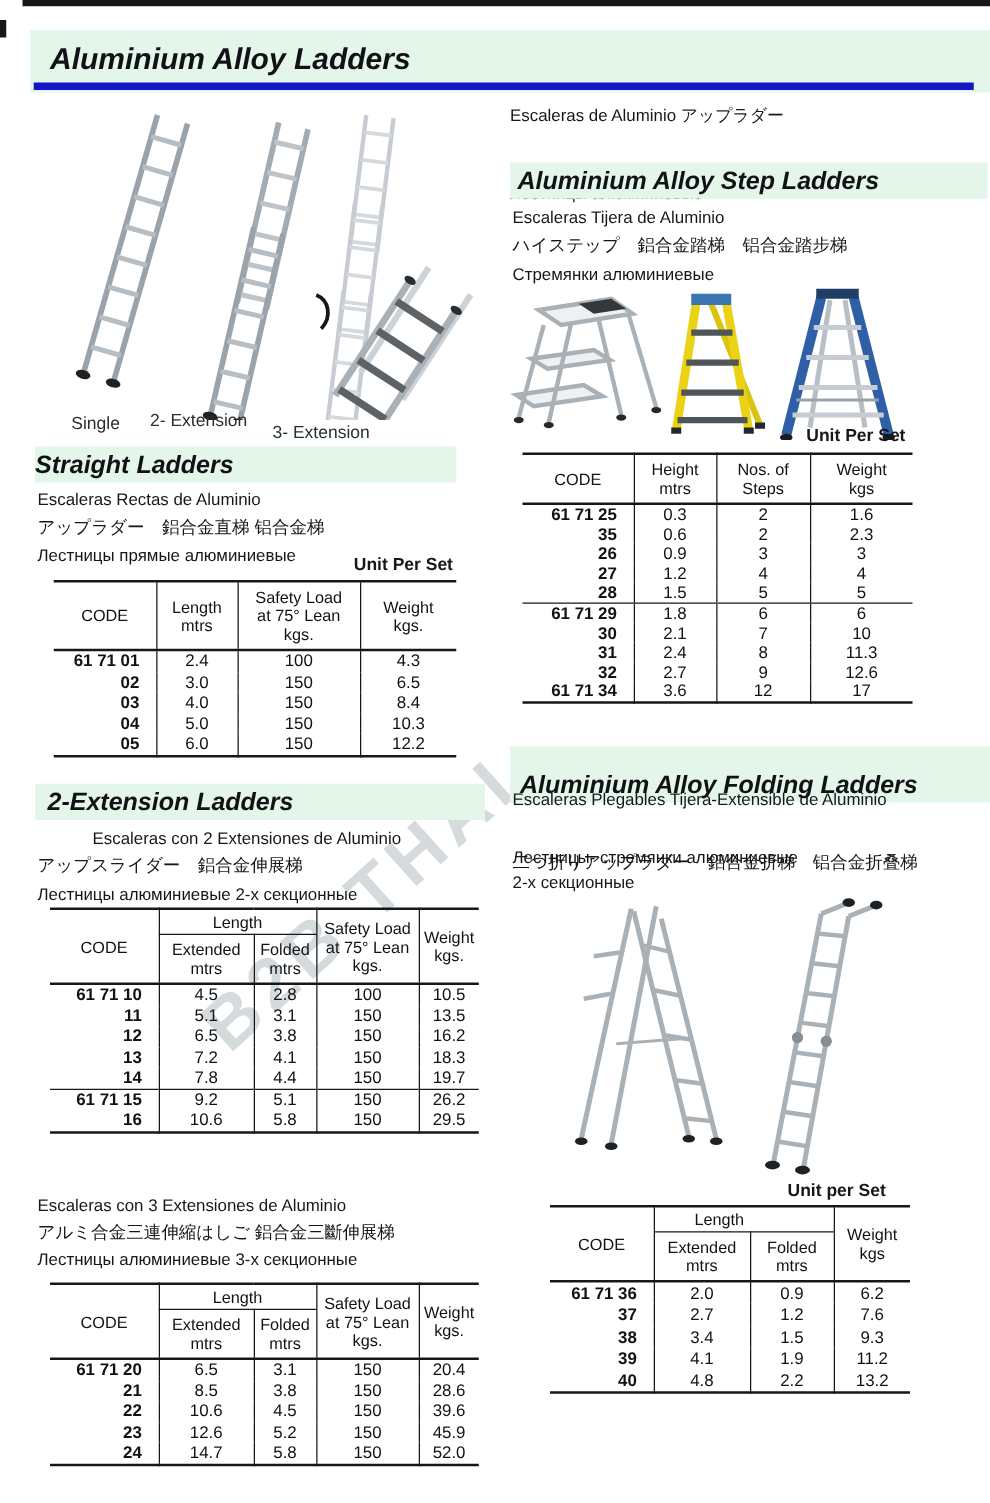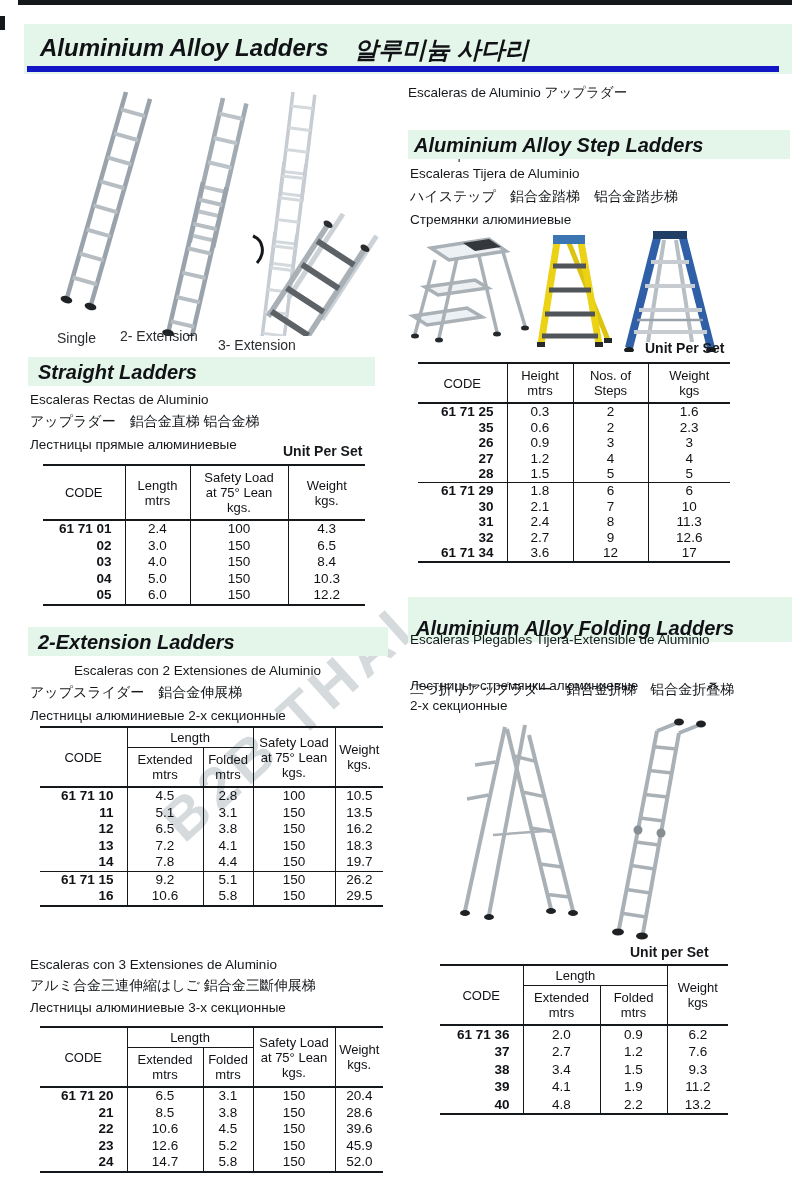--- a/index.html
+++ b/index.html
@@ -37,21 +37,20 @@
 </head>
 <body>
 
 <div id="page">
 
   <div class="abs topbar" style="left:18px;top:0;width:774px;height:5px;"></div>
   <div class="abs topbar" style="left:0;top:16px;width:5px;height:14px;"></div>
 
   <div class="abs band" style="left:24px;top:24px;width:768px;height:50px;">
     <span class="abs" style="left:16px;top:10px;font-size:24px;">Aluminium Alloy Ladders</span>
-    <span class="abs" style="left:330px;top:10px;font-size:24px;">알루미늄 사다리</span>
   </div>
   <div class="abs" style="left:27px;top:66px;width:752px;height:6px;background:#1316c6;"></div>
 
   <div class="abs watermark" style="left:130px;top:690px;">B2B THAI</div>
 
   <svg class="abs" style="left:25px;top:86px;" width="370" height="250" viewBox="0 0 370 250">
 
     <g transform="translate(101,6) rotate(16)" stroke="#9aa3ab" stroke-width="4.5" fill="none">
       <line x1="0" y1="0" x2="0" y2="213"></line>
         <line x1="25" y1="0" x2="25" y2="213"></line>
@@ -153,21 +152,21 @@
         </g>
         <ellipse cx="0" cy="-2" rx="5" ry="3" fill="#2a2d30" stroke="none"></ellipse>
         <ellipse cx="44" cy="-2" rx="5" ry="3" fill="#2a2d30" stroke="none"></ellipse>
       </g>
     </g>
   </svg>
   <div class="abs figlabel" style="left:57px;top:330px;">Single</div>
   <div class="abs figlabel" style="left:120px;top:328px;">2- Extension</div>
   <div class="abs figlabel" style="left:218px;top:337px;">3- Extension</div>
 
-  <div class="abs band" style="left:28px;top:357px;width:337px;height:25px;padding-top:4px;padding-left:10px;font-size:20px;">Straight Ladders</div>
+  <div class="abs band" style="left:28px;top:357px;width:337px;height:25px;padding-top:4px;font-size:20px;">Straight Ladders</div>
   <div class="abs sub" style="left:30px;top:392px;">Escaleras Rectas de Aluminio</div>
   <div class="abs sub subja" style="left:30px;top:413px;">アップラダー　鋁合金直梯 铝合金梯</div>
   <div class="abs sub" style="left:30px;top:437px;">Лестницы прямые алюминиевые</div>
   <div class="abs unit" style="left:283px;top:443px;">Unit Per Set</div>
 
   <table class="abs ctable" style="left:43px;top:464px;width:322px;">
     <colgroup>
         <col style="width:82px">
         <col style="width:65px">
         <col style="width:98px">

